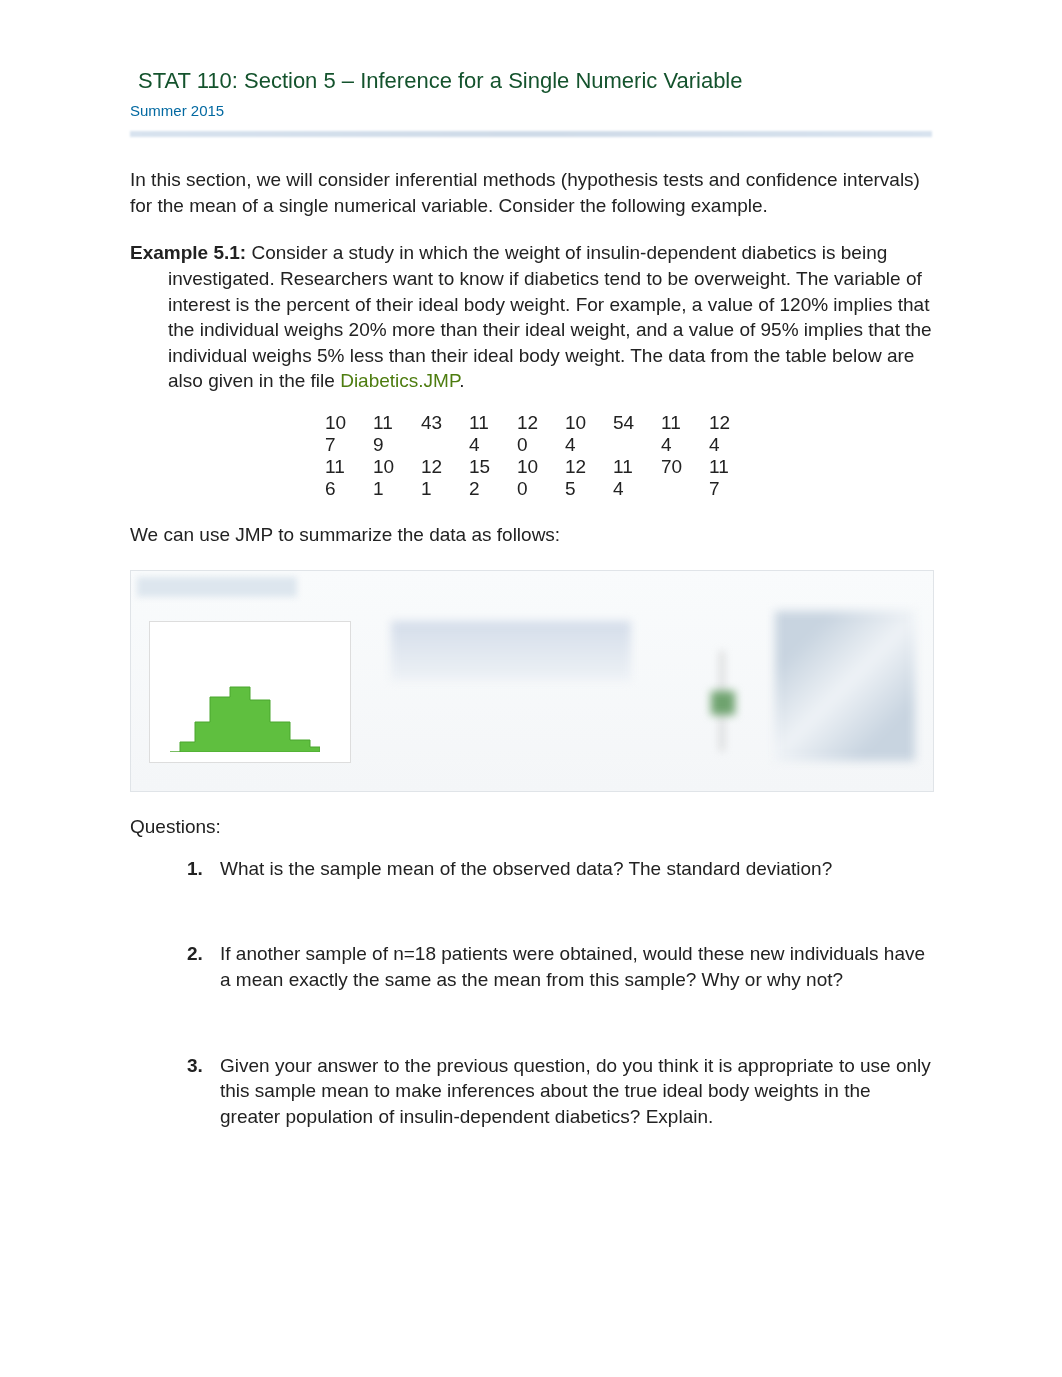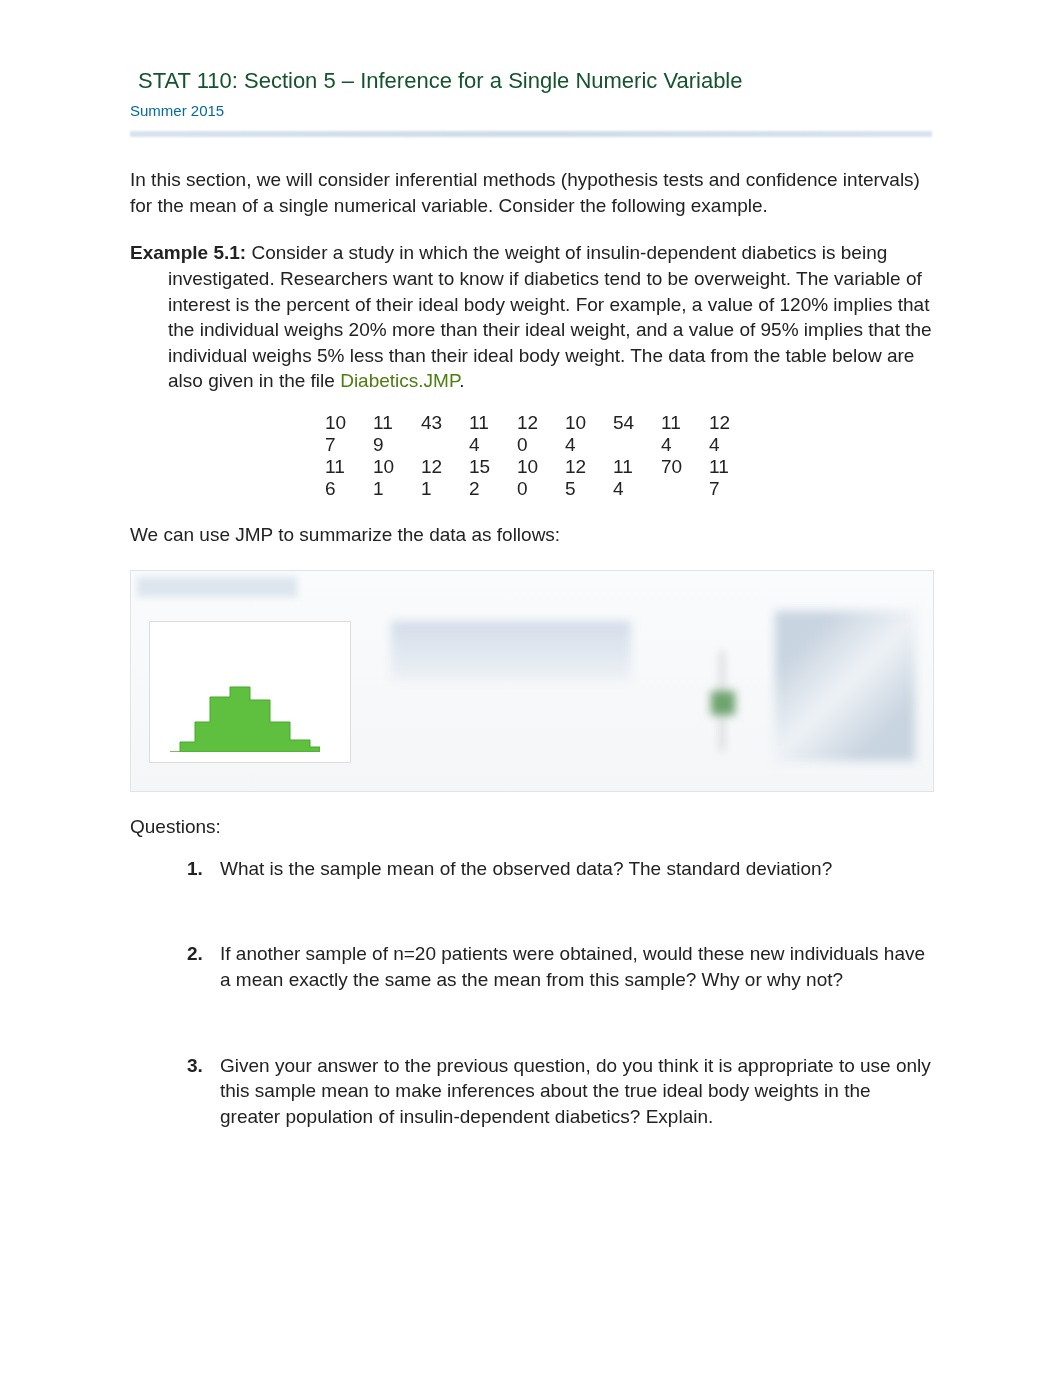--- a/index.html
+++ b/index.html
@@ -248,21 +248,21 @@
 
   <p class="questions-label">Questions:</p>
 
   <ol class="qlist">
     <li>
       <span class="num">1.</span>
       <span>What is the sample mean of the observed data?  The standard deviation?</span>
     </li>
     <li>
       <span class="num">2.</span>
-      <span>If another sample of n=20 patients were obtained, would these new individuals have a mean exactly the same as the mean from this sample?  Why or why not?</span>
+      <span>If another sample of n=18 patients were obtained, would these new individuals have a mean exactly the same as the mean from this sample?  Why or why not?</span>
     </li>
     <li>
       <span class="num">3.</span>
       <span>Given your answer to the previous question, do you think it is appropriate to use only this sample mean to make inferences about the true ideal body weights in the greater population of insulin-dependent diabetics?  Explain.</span>
     </li>
   </ol>
 
 </div>
 
 </body></html>

